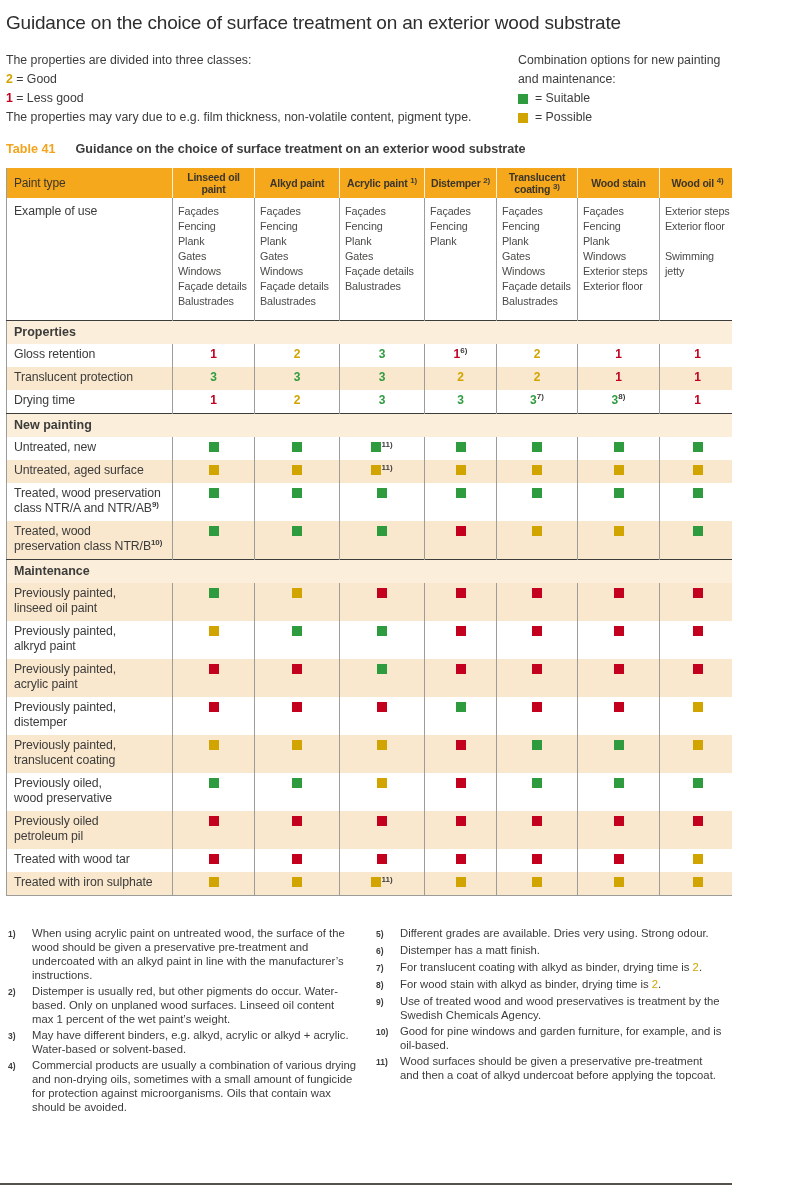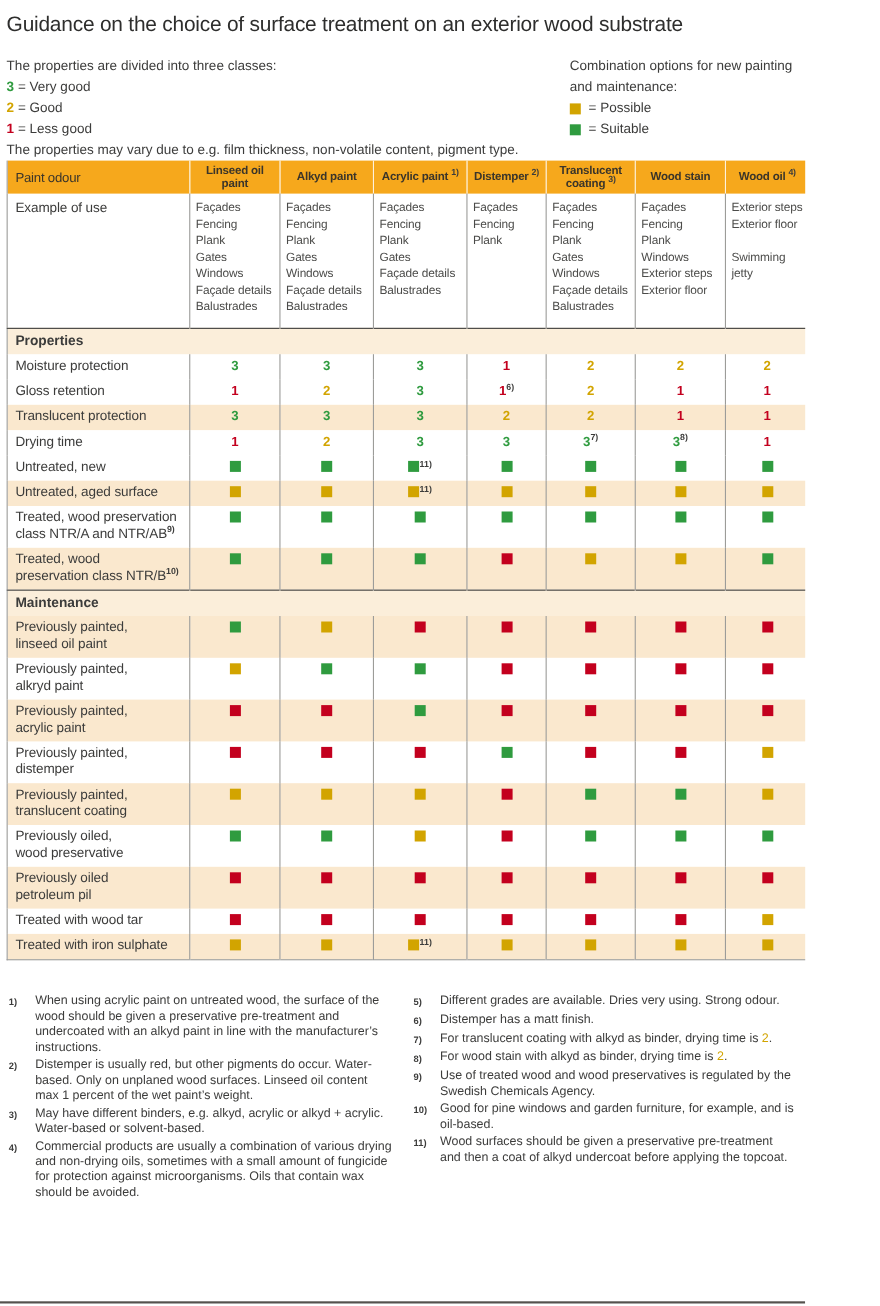--- a/index.html
+++ b/index.html
@@ -56,57 +56,59 @@
 </head>
 <body>
 
 <div class="page">
   <h1>Guidance on the choice of surface treatment on an exterior wood substrate</h1>
 
   <div class="top">
     <div class="intro">
       <p>The properties are divided into three classes:</p>
       <div id="class-list">
-          <div class="cls-line"><span class="cls-num" style="color: rgb(47, 155, 63);">3</span> = Very good</div>
           <div class="cls-line"><span class="cls-num" style="color: rgb(210, 164, 0);">2</span> = Good</div>
           <div class="cls-line"><span class="cls-num" style="color: rgb(195, 0, 30);">1</span> = Less good</div>
         </div>
       <p>The properties may vary due to e.g. film thickness, non-volatile content, pigment type.</p>
     </div>
     <div class="legend">
       <p>Combination options for new painting and maintenance:</p>
       <div id="legend-items">
           <div class="leg-line">
+            <span class="leg-sq" style="background: rgb(47, 155, 63);"></span>
+            <span>= Suitable</span>
+          </div>
+          <div class="leg-line">
             <span class="leg-sq" style="background: rgb(210, 164, 0);"></span>
             <span>= Possible</span>
           </div>
-          <div class="leg-line">
-            <span class="leg-sq" style="background: rgb(47, 155, 63);"></span>
-            <span>= Suitable</span>
-          </div>
         </div>
     </div>
   </div>
 
+  <div class="caption">
+    <span class="cap-label">Table 41</span><span class="cap-title">Guidance on the choice of surface treatment on an exterior wood substrate</span>
+  </div>
 
   <table id="main-table">
       <colgroup>
         <col style="width: 166px;">
         <col style="width: 82px;">
         <col style="width: 85px;">
         <col style="width: 85px;">
         <col style="width: 72px;">
         <col style="width: 81px;">
         <col style="width: 82px;">
         <col style="width: 76px;">
         <col style="width: 63px;">
       </colgroup>
       <tbody>
         <tr class="head-row">
-          <th>Paint odour</th>
+          <th>Paint type</th>
           <th>Linseed oil paint</th>
           <th>Alkyd paint</th>
           <th>Acrylic paint <sup>1)</sup></th>
           <th>Distemper <sup>2)</sup></th>
           <th>Translucent coating <sup>3)</sup></th>
           <th>Wood stain</th>
           <th>Wood oil <sup>4)</sup></th>
           <th>Wood tar <sup>5)</sup></th>
         </tr>
         <tr class="example-row">
@@ -154,63 +156,55 @@
           <td>Shingle roof
 
 Boarded roof
 
 Façades</td>
         </tr>
         <tr class="section-row">
           <td colspan="9">Properties</td>
         </tr>
         <tr>
-          <td class="row-label">Moisture protection</td>
-          <td class="cell"><span class="grade" style="color: rgb(47, 155, 63);">3</span></td>
-          <td class="cell"><span class="grade" style="color: rgb(47, 155, 63);">3</span></td>
-          <td class="cell"><span class="grade" style="color: rgb(47, 155, 63);">3</span></td>
-          <td class="cell"><span class="grade" style="color: rgb(195, 0, 30);">1</span></td>
+          <td class="row-label">Gloss retention</td>
+          <td class="cell"><span class="grade" style="color: rgb(195, 0, 30);">1</span></td>
+          <td class="cell"><span class="grade" style="color: rgb(210, 164, 0);">2</span></td>
+          <td class="cell"><span class="grade" style="color: rgb(47, 155, 63);">3</span></td>
+          <td class="cell"><span class="grade" style="color: rgb(195, 0, 30);">1</span><sup>6)</sup></td>
+          <td class="cell"><span class="grade" style="color: rgb(210, 164, 0);">2</span></td>
+          <td class="cell"><span class="grade" style="color: rgb(195, 0, 30);">1</span></td>
+          <td class="cell"><span class="grade" style="color: rgb(195, 0, 30);">1</span></td>
+          <td class="cell"><span class="grade" style="color: rgb(195, 0, 30);">1</span></td>
+        </tr>
+        <tr class="shade">
+          <td class="row-label">Translucent protection</td>
+          <td class="cell"><span class="grade" style="color: rgb(47, 155, 63);">3</span></td>
+          <td class="cell"><span class="grade" style="color: rgb(47, 155, 63);">3</span></td>
+          <td class="cell"><span class="grade" style="color: rgb(47, 155, 63);">3</span></td>
           <td class="cell"><span class="grade" style="color: rgb(210, 164, 0);">2</span></td>
           <td class="cell"><span class="grade" style="color: rgb(210, 164, 0);">2</span></td>
-          <td class="cell"><span class="grade" style="color: rgb(210, 164, 0);">2</span></td>
-          <td class="cell"><span class="grade" style="color: rgb(210, 164, 0);">2</span></td>
-        </tr>
-        <tr>
-          <td class="row-label">Gloss retention</td>
-          <td class="cell"><span class="grade" style="color: rgb(195, 0, 30);">1</span></td>
-          <td class="cell"><span class="grade" style="color: rgb(210, 164, 0);">2</span></td>
-          <td class="cell"><span class="grade" style="color: rgb(47, 155, 63);">3</span></td>
-          <td class="cell"><span class="grade" style="color: rgb(195, 0, 30);">1</span><sup>6)</sup></td>
-          <td class="cell"><span class="grade" style="color: rgb(210, 164, 0);">2</span></td>
-          <td class="cell"><span class="grade" style="color: rgb(195, 0, 30);">1</span></td>
-          <td class="cell"><span class="grade" style="color: rgb(195, 0, 30);">1</span></td>
-          <td class="cell"><span class="grade" style="color: rgb(195, 0, 30);">1</span></td>
-        </tr>
-        <tr class="shade">
-          <td class="row-label">Translucent protection</td>
-          <td class="cell"><span class="grade" style="color: rgb(47, 155, 63);">3</span></td>
-          <td class="cell"><span class="grade" style="color: rgb(47, 155, 63);">3</span></td>
-          <td class="cell"><span class="grade" style="color: rgb(47, 155, 63);">3</span></td>
-          <td class="cell"><span class="grade" style="color: rgb(210, 164, 0);">2</span></td>
-          <td class="cell"><span class="grade" style="color: rgb(210, 164, 0);">2</span></td>
           <td class="cell"><span class="grade" style="color: rgb(195, 0, 30);">1</span></td>
           <td class="cell"><span class="grade" style="color: rgb(195, 0, 30);">1</span></td>
           <td class="cell"><span class="grade" style="color: rgb(195, 0, 30);">1</span></td>
         </tr>
         <tr>
           <td class="row-label">Drying time</td>
           <td class="cell"><span class="grade" style="color: rgb(195, 0, 30);">1</span></td>
           <td class="cell"><span class="grade" style="color: rgb(210, 164, 0);">2</span></td>
           <td class="cell"><span class="grade" style="color: rgb(47, 155, 63);">3</span></td>
           <td class="cell"><span class="grade" style="color: rgb(47, 155, 63);">3</span></td>
           <td class="cell"><span class="grade" style="color: rgb(47, 155, 63);">3</span><sup>7)</sup></td>
           <td class="cell"><span class="grade" style="color: rgb(47, 155, 63);">3</span><sup>8)</sup></td>
           <td class="cell"><span class="grade" style="color: rgb(195, 0, 30);">1</span></td>
           <td class="cell"><span class="grade" style="color: rgb(195, 0, 30);">1</span></td>
         </tr>
+        <tr class="section-row">
+          <td colspan="9">New painting</td>
+        </tr>
         <tr>
           <td class="row-label">Untreated, new</td>
           <td class="cell"><span class="square" style="background: rgb(47, 155, 63);"></span></td>
           <td class="cell"><span class="square" style="background: rgb(47, 155, 63);"></span></td>
           <td class="cell"><span class="square" style="background: rgb(47, 155, 63);"></span><sup>11)</sup></td>
           <td class="cell"><span class="square" style="background: rgb(47, 155, 63);"></span></td>
           <td class="cell"><span class="square" style="background: rgb(47, 155, 63);"></span></td>
           <td class="cell"><span class="square" style="background: rgb(47, 155, 63);"></span></td>
           <td class="cell"><span class="square" style="background: rgb(47, 155, 63);"></span></td>
           <td class="cell"><span class="square" style="background: rgb(47, 155, 63);"></span></td>
@@ -393,21 +387,21 @@
         <div class="fn">
           <span class="fn-num">7)</span>
           <span class="fn-text">For translucent coating with alkyd as binder, drying time is <span class="fn-hl">2</span>.</span>
         </div>
         <div class="fn">
           <span class="fn-num">8)</span>
           <span class="fn-text">For wood stain with alkyd as binder, drying time is <span class="fn-hl">2</span>.</span>
         </div>
         <div class="fn">
           <span class="fn-num">9)</span>
-          <span class="fn-text">Use of treated wood and wood preservatives is regulated by the Swedish Chemicals Agency.</span>
+          <span class="fn-text">Use of treated wood and wood preservatives is treatment by the Swedish Chemicals Agency.</span>
         </div>
         <div class="fn">
           <span class="fn-num">10)</span>
           <span class="fn-text">Good for pine windows and garden furniture, for example, and is oil-based.</span>
         </div>
         <div class="fn">
           <span class="fn-num">11)</span>
           <span class="fn-text">Wood surfaces should be given a preservative pre-treatment and then a coat of alkyd undercoat before applying the topcoat.</span>
         </div>
       </div>

